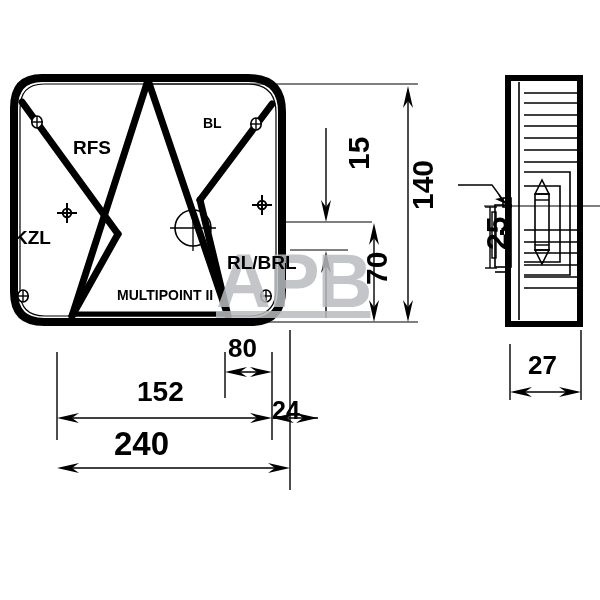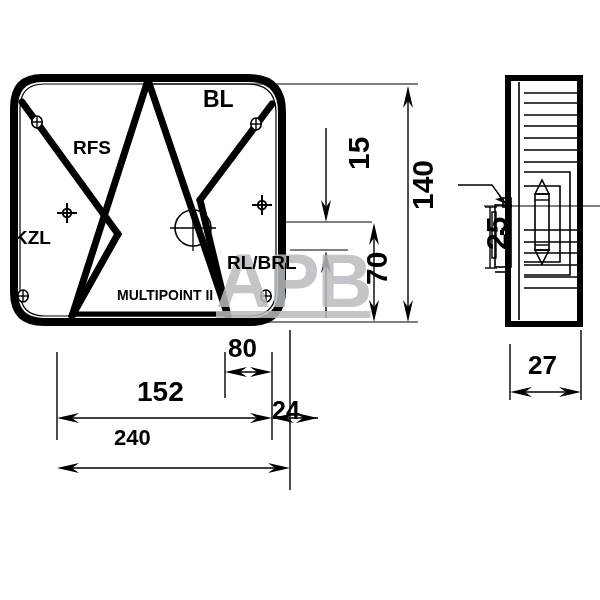--- a/index.html
+++ b/index.html
@@ -271,37 +271,37 @@
         <path d="M 510,392 L 532,387 L 525,392 L 532,397 Z" fill="#000000"></path>
         <path d="M 581,392 L 559,387 L 566,392 L 559,397 Z" fill="#000000"></path>
       </g>
     </g>
   </svg>
 
   <div class="wm-main" style="left:216px; top:243px; font-size:76px;text-decoration:underline;">APB</div>
 
   <div class="lbl" style="left:73px; top:102px; font-size:19px;margin-top:36px;">RFS</div>
 
-  <div class="lbl" style="left:203px; top:88px; font-size:23px;">BL</div>
+  <div class="lbl" style="left:203px; top:116px; font-size:14px;">BL</div>
 
   <div class="lbl" style="left:14px; top:228px; font-size:19px;">KZL</div>
 
   <div class="lbl" style="left:227px; top:253px; font-size:19px;">RL/BRL</div>
 
   <div class="lbl" style="left:107px; top:288px; font-size:14px; font-weight:bold;padding-left:10px;">MULTIPOINT II</div>
 
   <div class="dim-lbl rot90" style="left:408px; top:210px; font-size:30px;">140</div>
 
   <div class="dim-lbl rot90" style="left:362px; top:285px; font-size:30px;">70</div>
 
   <div class="dim-lbl rot90" style="left:344px; top:170px; font-size:30px;">15</div>
 
   <div class="dim-lbl rot90" style="left:482px; top:250px; font-size:30px;">25</div>
 
-  <div class="dim-lbl" style="left:114px; top:427px; font-size:22px;">240</div>
+  <div class="dim-lbl" style="left:114px; top:427px; font-size:33px;">240</div>
 
   <div class="dim-lbl" style="left:137px; top:378px; font-size:28px;">152</div>
 
   <div class="dim-lbl" style="left:228px; top:335px; font-size:26px;">80</div>
 
   <div class="dim-lbl" style="left:272px; top:398px; font-size:25px;">24</div>
 
   <div class="dim-lbl" style="left:528px; top:352px; font-size:26px;">27</div>
 
 </div>

